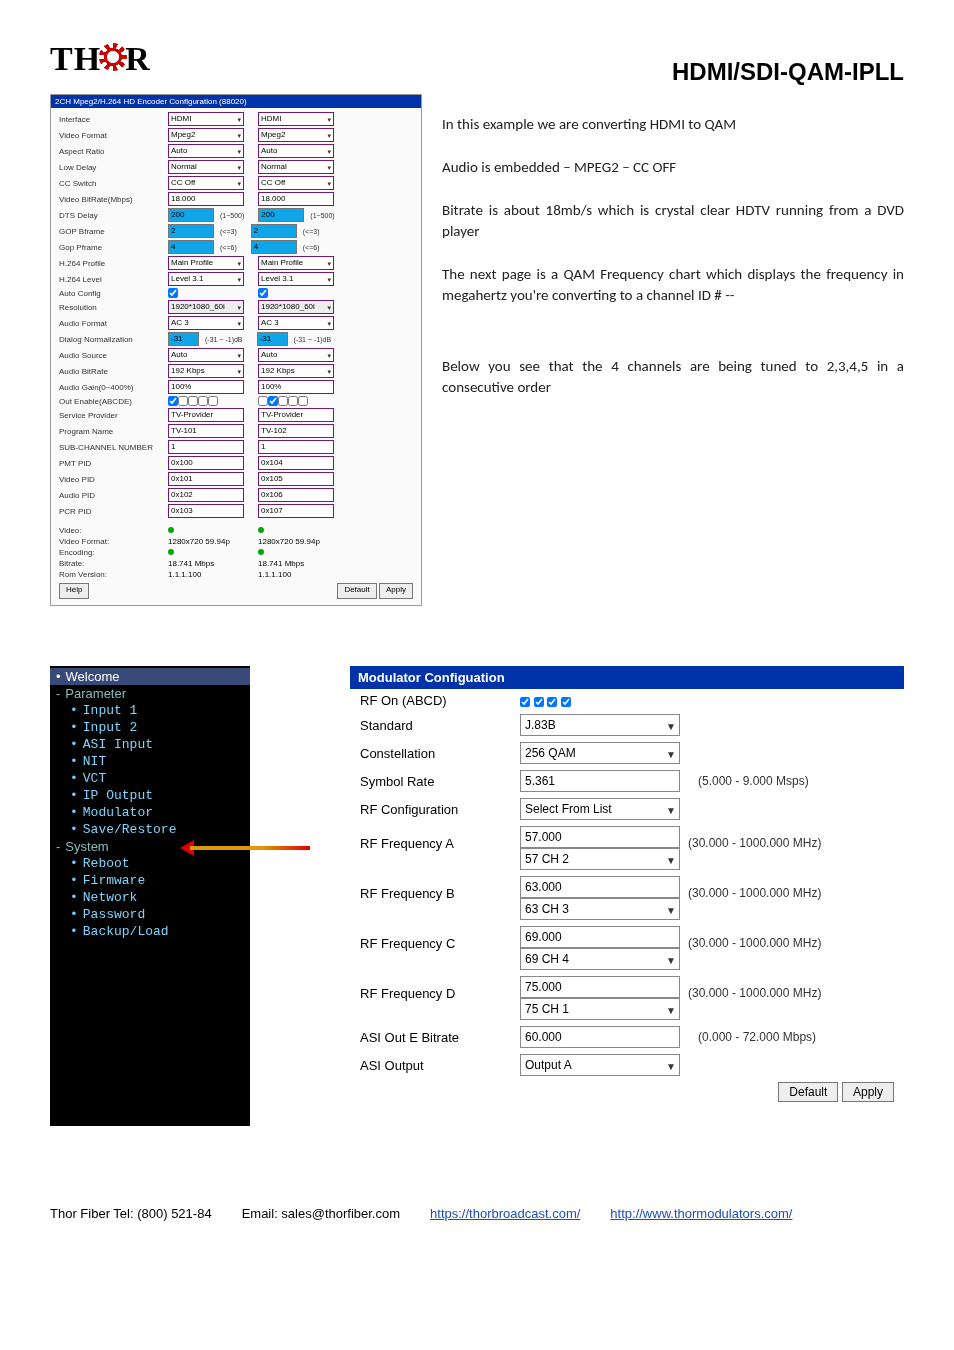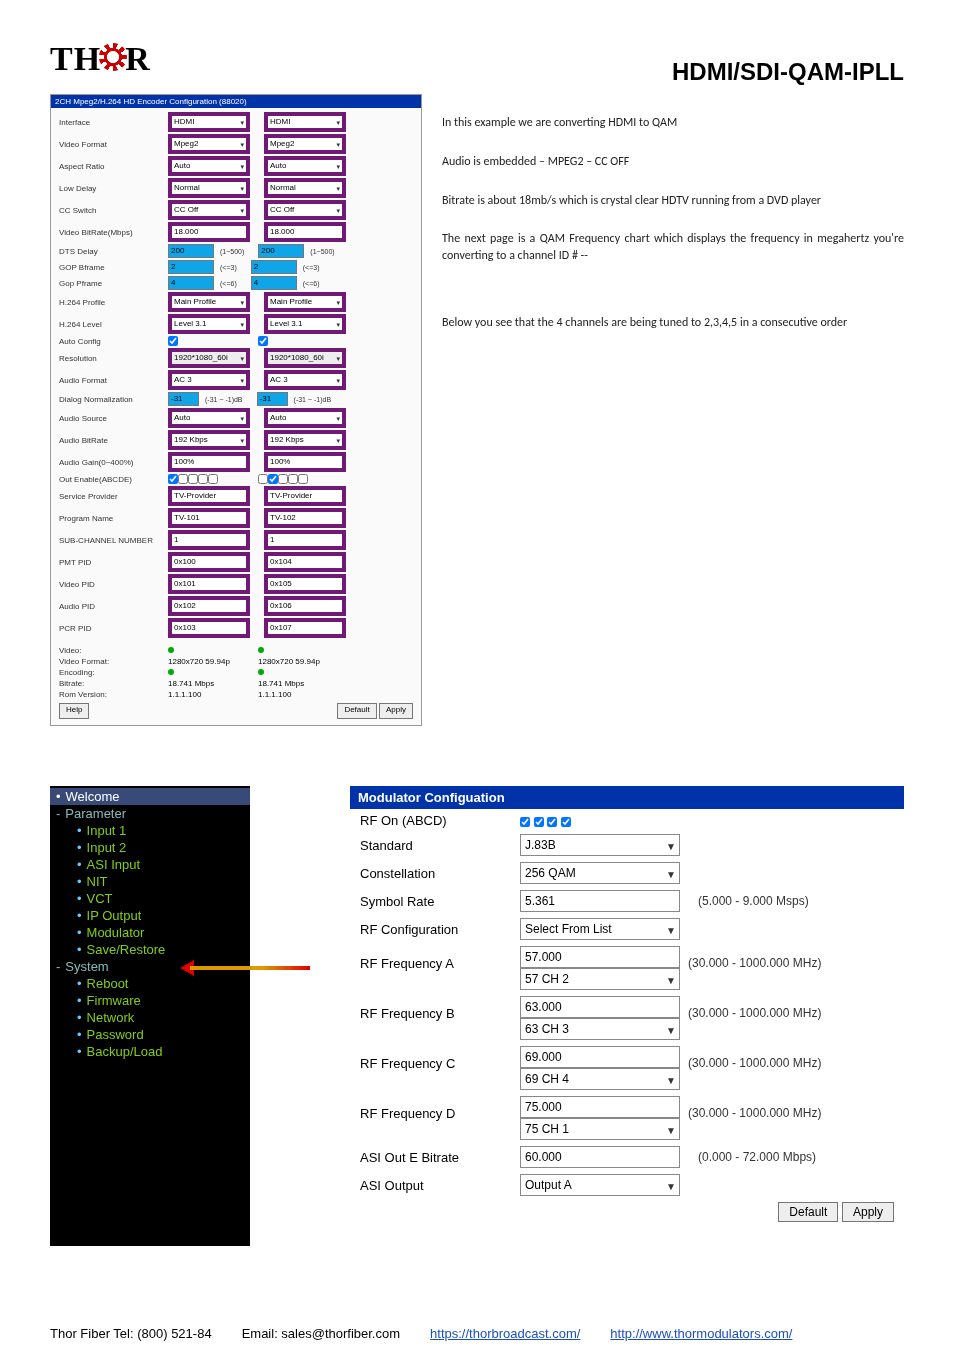--- a/index.html
+++ b/index.html
@@ -67,21 +67,21 @@
     margin-bottom: 2px;
     gap: 4px;
   }
   .enc-label {
     width: 105px;
     color: #333;
     font-size: 8px;
   }
   .enc-field, .enc-field-grey {
     width: 70px;
-    border: 4px solid #701a75;
+    border: 1px solid #701a75;
     font-size: 8px;
     padding: 0 2px;
     height: 12px;
     line-height: 12px;
     background: #fff;
     overflow: hidden;
     white-space: nowrap;
     position: relative;
   }
   .enc-field-grey { background: #eee; }
@@ -90,21 +90,21 @@
   .col-gap { width: 6px; }
   .encoder-bottom { padding: 2px 8px 6px 8px; font-size: 8px; }
   .enc-dot { display:inline-block; width:6px; height:6px; border-radius:50%; background:#0a0; margin-right:2px;}
   .enc-btn { font-size:8px; border:1px solid #777; background:#eee; padding:0 6px; height:14px; line-height:12px; display:inline-block; cursor:pointer;}
   .chev { position:absolute; right:2px; top:1px; font-size:7px; color:#333; pointer-events:none;}
   .chk { width:10px; height:10px; margin:0; vertical-align:middle;}
 
   .explain {
     flex: 1;
     font-family: Calibri, Arial, sans-serif;
-    font-size: 12px;
+    font-size: 15px;
     line-height: 1.4;
     color: #222;
     padding-top: 20px;
     text-align: justify;
   }
   .explain p { margin: 0 0 22px 0; }
 
   .lower-section {
     margin-top: 60px;
     display: flex;
@@ -121,21 +121,21 @@
     margin-right: 100px;
     position: relative;
   }
   .sidebar ul { list-style: none; margin: 0; padding: 0; }
   .sidebar li { padding: 1px 6px 1px 12px; cursor: pointer; }
   .sidebar li.top { background:#374a78; color:#fff; padding-left:6px; }
   .sidebar li.top::before { content:"•"; margin-right:5px; color:#fff;}
   .sidebar li.section::before { content:"-"; margin-right:5px; color:#8bb;}
   .sidebar li.section { color:#8bb; padding-left:6px; }
   .sidebar li.sub::before { content:"•"; margin-right:5px; color:#6cf;}
-  .sidebar li.sub { color:#84cc16; padding-left:27px; }
+  .sidebar li.sub { color:#7dd3fc; padding-left:20px;font-family:Liberation Mono, monospace; }
   .arrow {
     position:absolute;
     top: 176px;
     left: 140px;
     width: 120px;
     height: 12px;
   }
   .arrow-line { height:4px; background:linear-gradient(to right,#d90 0%,#d90 60%,#d00 100%); width:100%; position:relative; top:4px;}
   .arrow-head {
     width:0; height:0;

